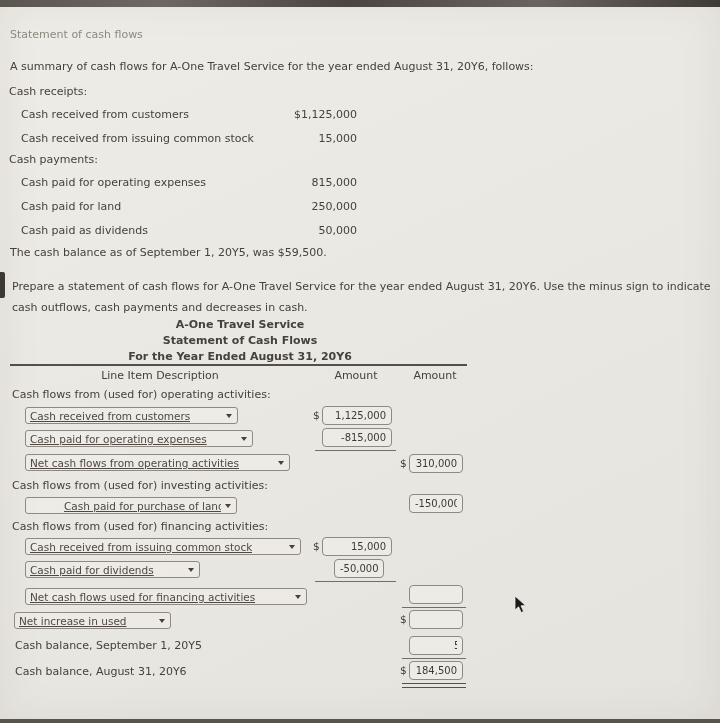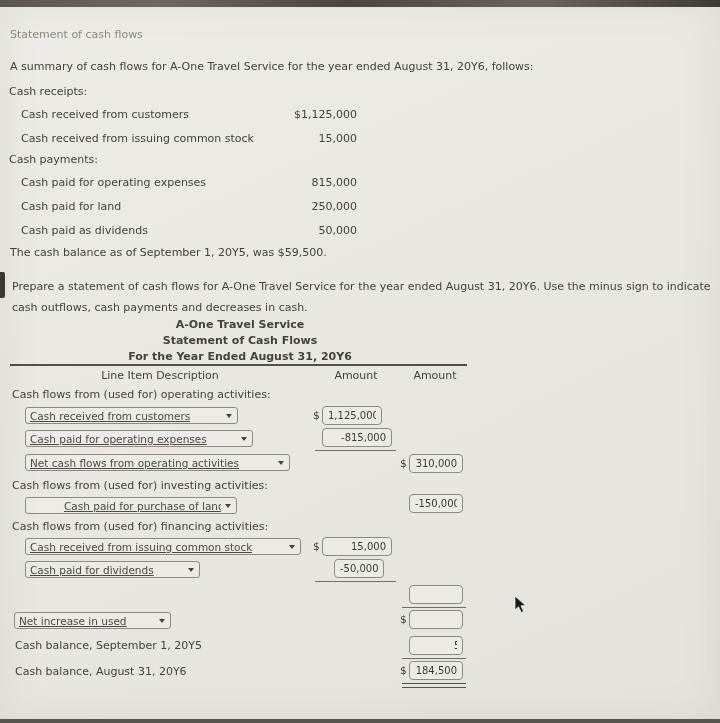--- a/index.html
+++ b/index.html
@@ -68,21 +68,21 @@
   <div class="txt center" style="left:321px;top:369px;width:70px;">Amount</div>
   <div class="txt center" style="left:405px;top:369px;width:60px;">Amount</div>
 
   <div class="txt" style="left:12px;top:388px;">Cash flows from (used for) operating activities:</div>
 
   <div class="sel" style="left:25px;top:407px;width:213px;">
     <span class="lbl">Cash received from customers</span>
     <span class="caret"></span>
   </div>
   <span class="dollar" style="left:313px;top:409px;">$</span>
-  <input class="ibox" style="left: 322px; top: 406px; width: 60px;" value="1,125,000">
+  <input class="ibox" style="left: 322px; top: 406px; width: 70px;" value="1,125,000">
 
   <div class="sel" style="left:25px;top:430px;width:228px;">
     <span class="lbl">Cash paid for operating expenses</span>
     <span class="caret"></span>
   </div>
   <input class="ibox" style="left: 322px; top: 428px; width: 70px;" value="-815,000">
   <div class="uline" style="left:315px;top:450px;width:81px;"></div>
 
   <div class="sel" style="left:25px;top:454px;width:265px;">
     <span class="lbl">Net cash flows from operating activities</span>
@@ -108,20 +108,24 @@
   <span class="dollar" style="left:313px;top:540px;">$</span>
   <input class="ibox" style="left: 322px; top: 537px; width: 70px;" value="15,000">
 
   <div class="sel" style="left:25px;top:561px;width:175px;">
     <span class="lbl">Cash paid for dividends</span>
     <span class="caret"></span>
   </div>
   <input class="ibox" style="left: 322px; top: 559px; width: 50px; margin-left: 12px;" value="-50,000">
   <div class="uline" style="left:315px;top:581px;width:81px;"></div>
 
+  <div class="sel" style="left:25px;top:588px;width:282px;">
+    <span class="lbl">Net cash flows used for financing activities</span>
+    <span class="caret"></span>
+  </div>
   <input class="ibox" style="left: 409px; top: 585px; width: 54px;" value="">
   <div class="uline" style="left:402px;top:607px;width:64px;"></div>
 
   <div class="sel" style="left:14px;top:612px;width:157px;">
     <span class="lbl">Net increase in used</span>
     <span class="caret"></span>
   </div>
   <span class="dollar" style="left:400px;top:613px;">$</span>
   <input class="ibox" style="left: 409px; top: 610px; width: 54px;" value="">
 

